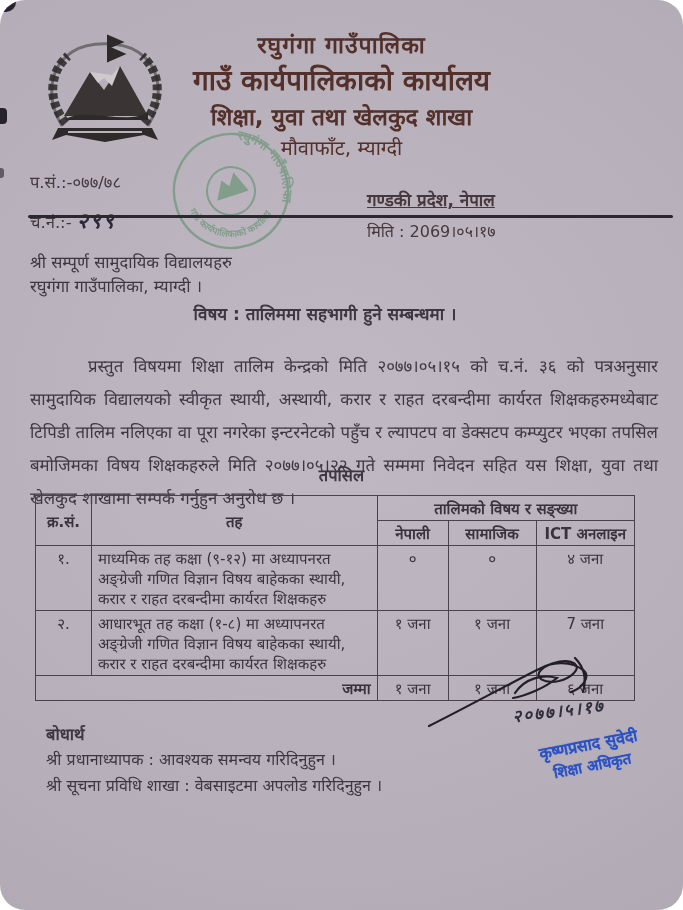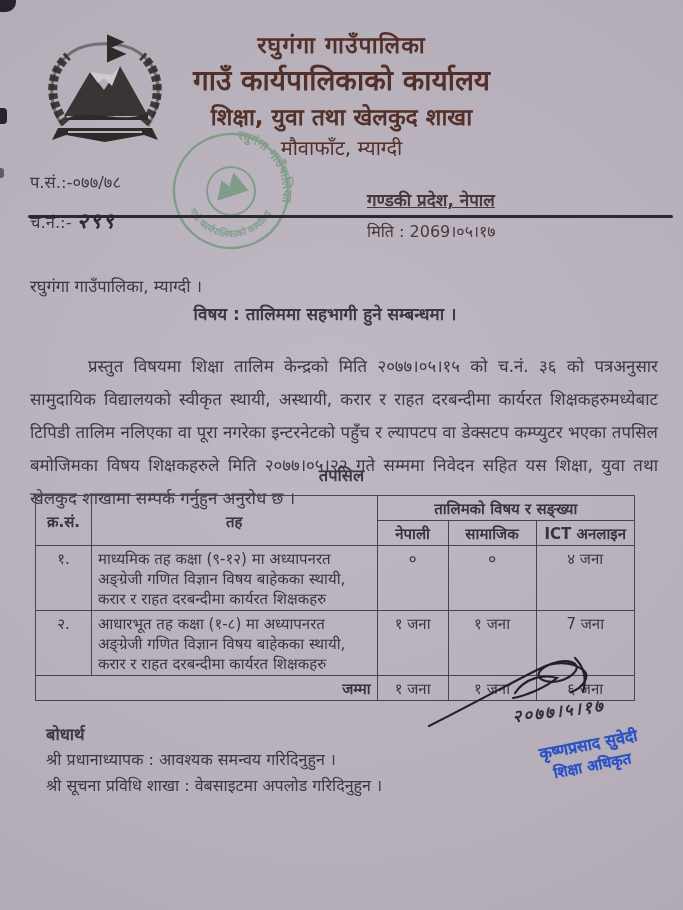--- a/index.html
+++ b/index.html
@@ -4,20 +4,21 @@
 <style>
   html,body{margin:0;padding:0;}
   .page{
     position:relative;
     width:683px;height:910px;
     background:
       radial-gradient(ellipse 130% 90% at 48% 45%, #c0b9c3 0%, #b6afb9 55%, #aaa3ae 100%);
     font-family:"DejaVu Sans","Liberation Sans",sans-serif;
     overflow:hidden;
     color:#3e3742;
+    border-radius:25px;
   }
   .abs{position:absolute;}
 
   
   .hdr{left:0;width:683px;text-align:center;color:#53302a;}
   .hdr1{top:28px;font-size:23px;font-weight:bold;letter-spacing:1px;}
   .hdr2{top:60px;font-size:28px;font-weight:bold;}
   .hdr3{top:100px;font-size:23px;font-weight:600;}
   .hdr4{top:134px;font-size:20px;font-weight:400;}
 
@@ -137,20 +138,21 @@
     </text>
     <text font-size="9.5" font-weight="bold" fill="#5c8f68">
       <textPath href="#arcBot" startOffset="4%">गाउँ कार्यपालिकाको कार्यालय</textPath>
     </text>
   </svg>
 
   <div class="abs province">गण्डकी प्रदेश, नेपाल</div>
   <div class="abs rule"></div>
   <div class="abs dateline">मिति : 2069।०५।१७</div>
 
+  <div class="abs addr1">श्री सम्पूर्ण सामुदायिक विद्यालयहरु</div>
   <div class="abs addr2">रघुगंगा गाउँपालिका, म्याग्दी ।</div>
 
   <div class="abs subject">विषय : तालिममा सहभागी हुने सम्बन्धमा ।</div>
 
   <div class="abs body-par">प्रस्तुत विषयमा शिक्षा तालिम केन्द्रको मिति २०७७।०५।१५ को च.नं. ३६ को पत्रअनुसार सामुदायिक विद्यालयको स्वीकृत स्थायी, अस्थायी, करार र राहत दरबन्दीमा कार्यरत शिक्षकहरुमध्येबाट टिपिडी तालिम नलिएका वा पूरा नगरेका इन्टरनेटको पहुँच र ल्यापटप वा डेक्सटप कम्प्युटर भएका तपसिल बमोजिमका विषय शिक्षकहरुले मिति २०७७।०५।२२ गते सम्ममा निवेदन सहित यस शिक्षा, युवा तथा खेलकुद शाखामा सम्पर्क गर्नुहुन अनुरोध छ ।</div>
 
   <div class="abs tapsil">तपसिल</div>
 
   <table class="t">
     <tbody>

